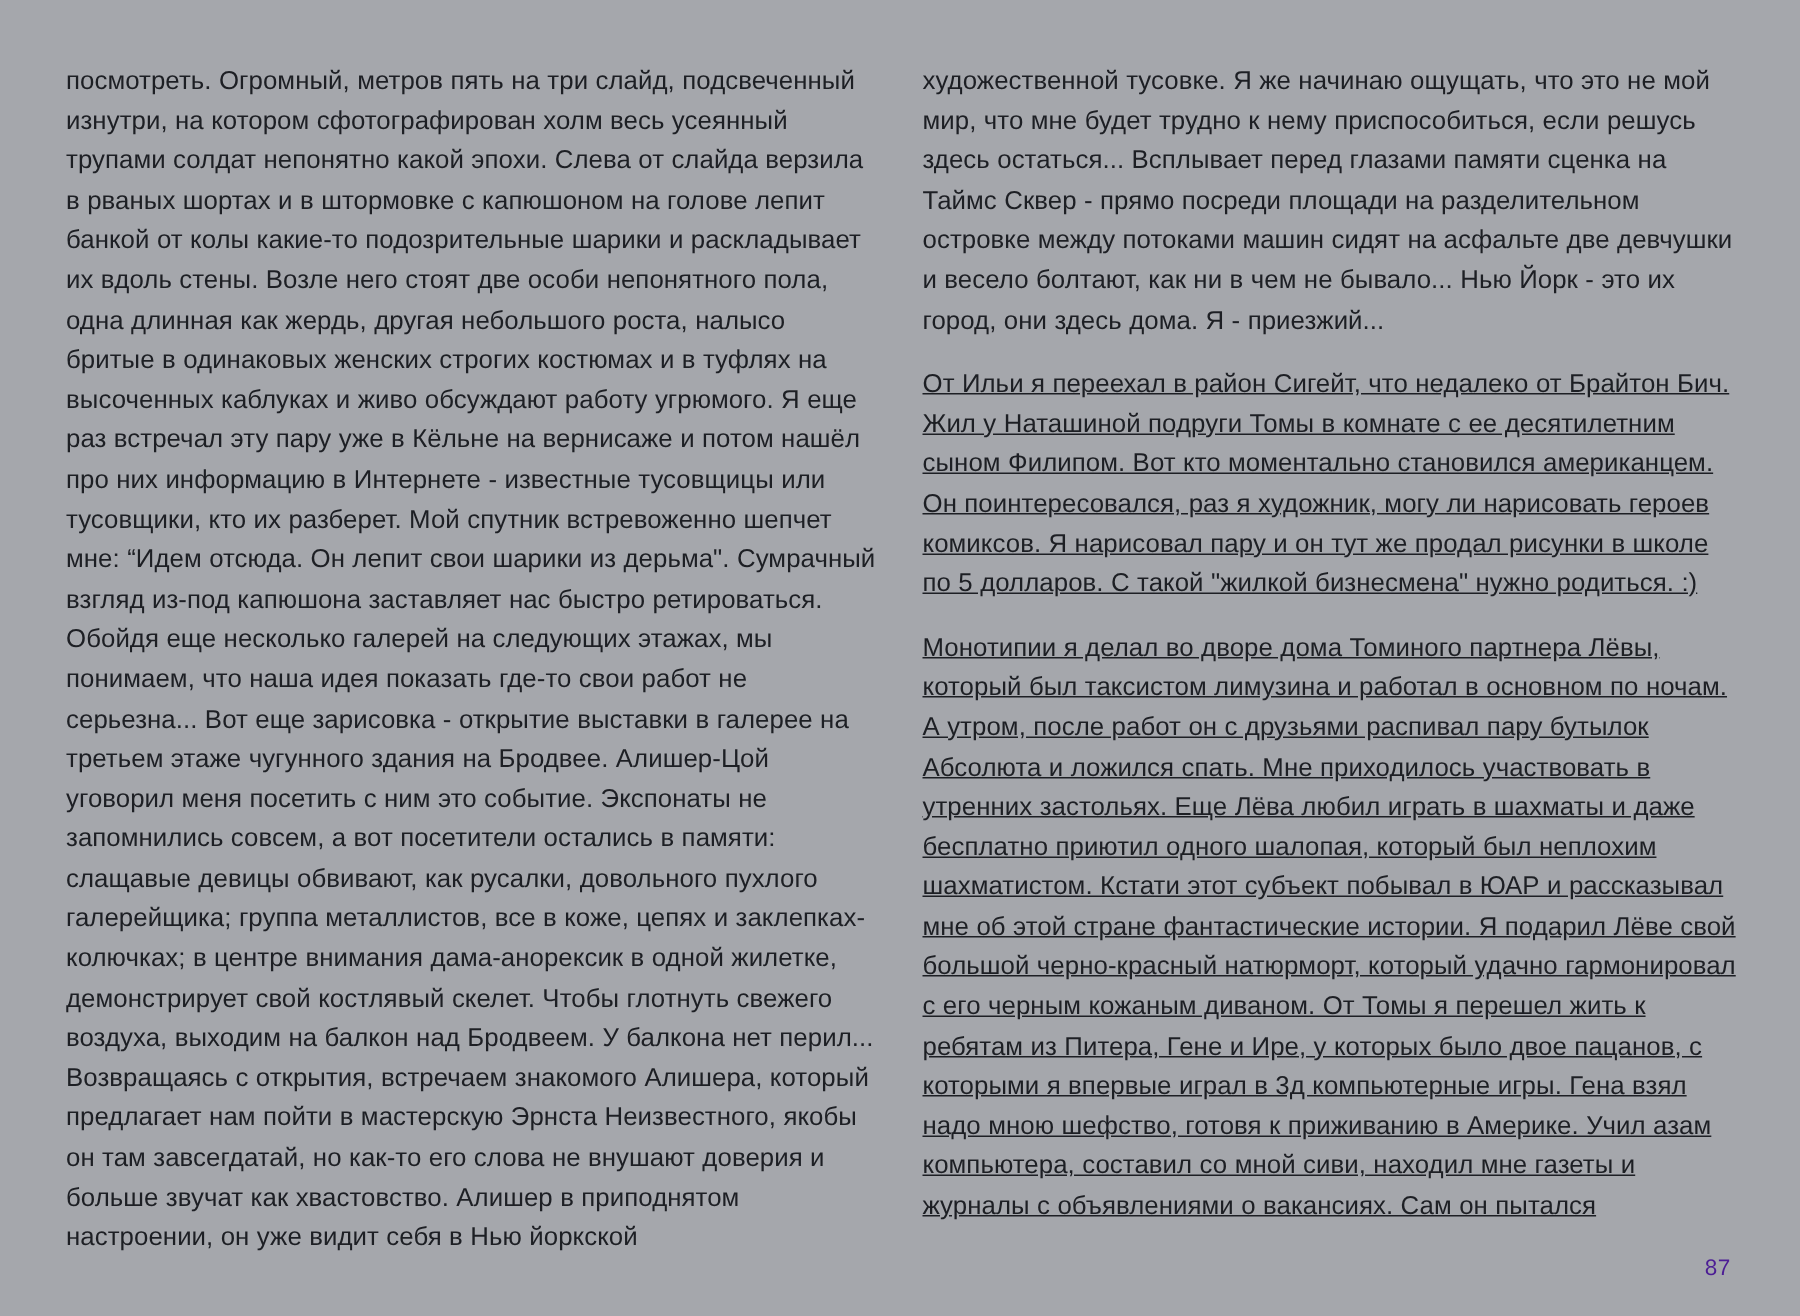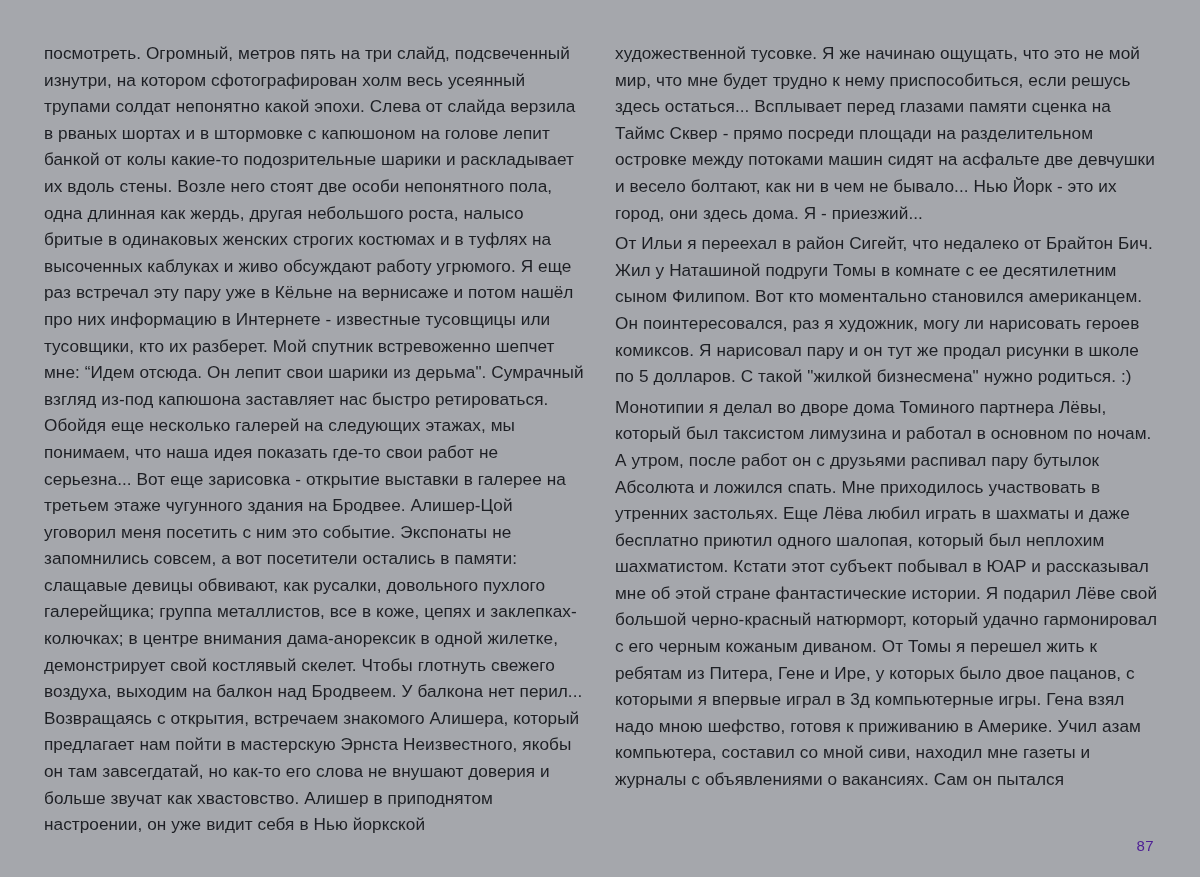--- a/index.html
+++ b/index.html
@@ -37,21 +37,22 @@
   .para {
     margin: 0;
     color: #1d1f24;
     font-size: 17.2px;
     line-height: 26.6px;
     letter-spacing: 0.05px;
     text-align: left;
     word-spacing: 0.1px;
   }
   .para + .para {
-    margin-top: 4px;
+    margin-top: 16px;
+    text-decoration: underline;
   }
   .page-number {
     position: absolute;
     right: 46px;
     bottom: 22px;
     font-size: 15px;
     line-height: 18px;
     color: #4c1d95;
     font-family: "Liberation Sans", sans-serif;
     letter-spacing: 0.4px;

